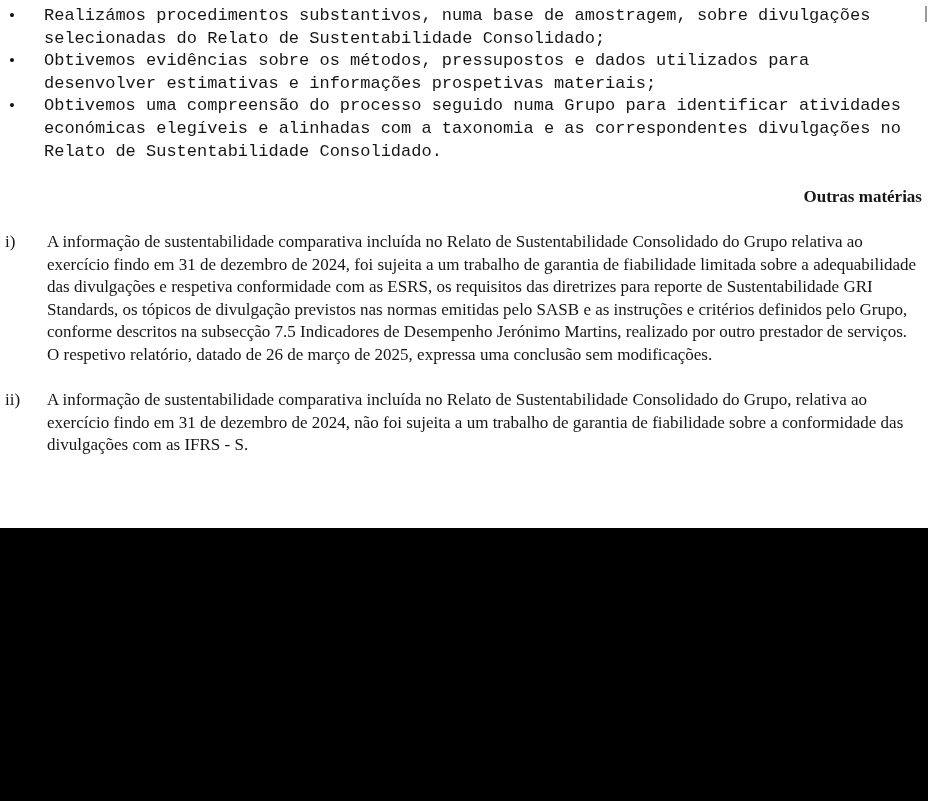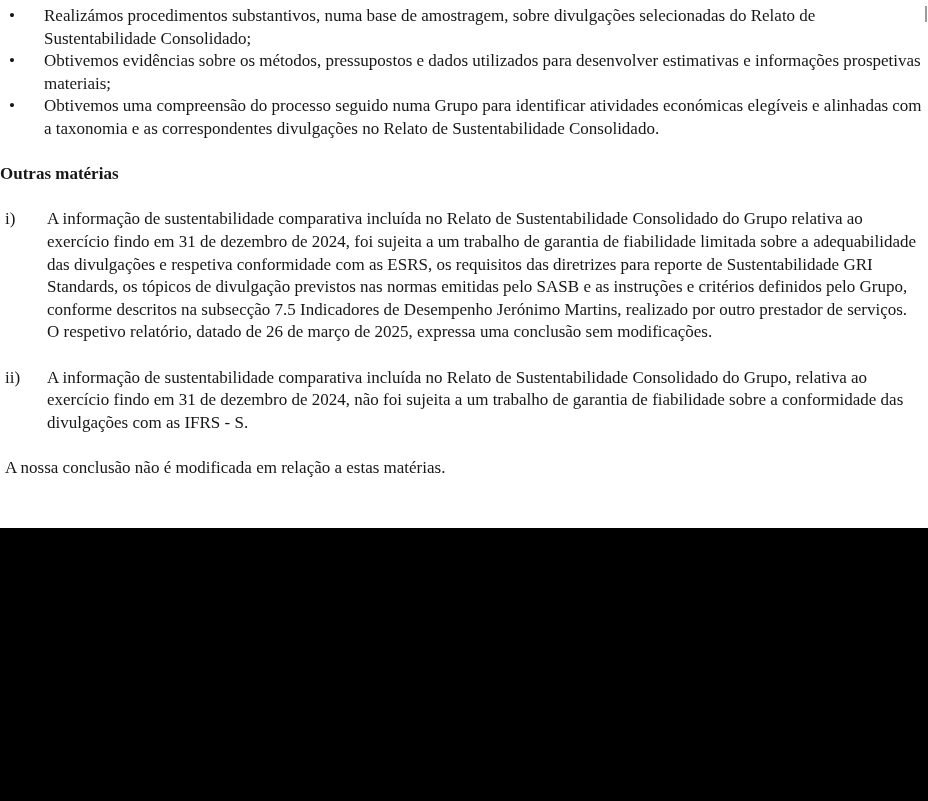--- a/index.html
+++ b/index.html
@@ -28,24 +28,25 @@
   .bullet-item {
     display: flex;
     align-items: flex-start;
   }
   .bullet-marker {
     width: 44px;
     padding-left: 9px;
     box-sizing: border-box;
     flex: 0 0 44px;
   }
-  .bullet-text { flex: 1; }
+  .bullet-text { flex: 1; font-family: Liberation Mono, monospace; }
   .section-heading {
     font-weight: bold;
     margin: 0 0 22.6px 0;
+    text-align: right;
   }
   .numbered-item {
     display: flex;
     align-items: flex-start;
     margin: 0 0 22.6px 0;
   }
   .num-label {
     width: 47px;
     padding-left: 5px;
     box-sizing: border-box;
@@ -96,20 +97,19 @@
     <div class="numbered-item">
       <span class="num-label">i)</span>
       <span class="num-text">A informação de sustentabilidade comparativa incluída no Relato de Sustentabilidade Consolidado do Grupo relativa ao exercício findo em 31 de dezembro de 2024, foi sujeita a um trabalho de garantia de fiabilidade limitada sobre a adequabilidade das divulgações e respetiva conformidade com as ESRS, os requisitos das diretrizes para reporte de Sustentabilidade GRI Standards, os tópicos de divulgação previstos nas normas emitidas pelo SASB e as instruções e critérios definidos pelo Grupo, conforme descritos na subsecção 7.5 Indicadores de Desempenho Jerónimo Martins, realizado por outro prestador de serviços. O respetivo relatório, datado de 26 de março de 2025, expressa uma conclusão sem modificações.</span>
     </div>
 
     <div class="numbered-item">
       <span class="num-label">ii)</span>
       <span class="num-text">A informação de sustentabilidade comparativa incluída no Relato de Sustentabilidade Consolidado do Grupo, relativa ao exercício findo em 31 de dezembro de 2024, não foi sujeita a um trabalho de garantia de fiabilidade sobre a conformidade das divulgações com as IFRS - S.</span>
     </div>
 
-    <div class="closing-paragraph">A nossa conclusão não é modificada em relação a estas matérias.</div>
 
   </div>
 
   <div id="edge-artifact"></div>
 
   <div id="redaction-block"></div>
 </div>
 
 </body></html>

